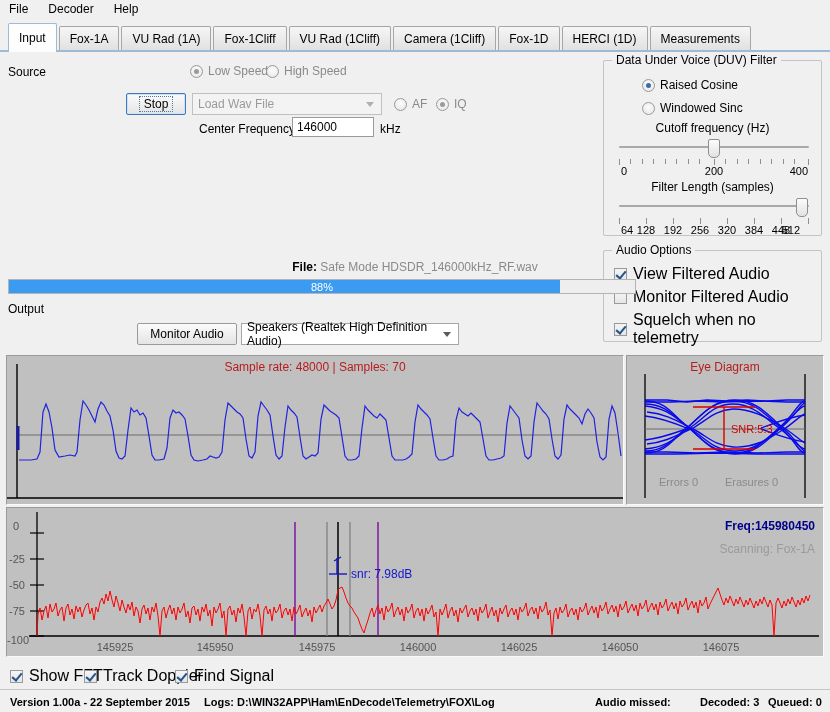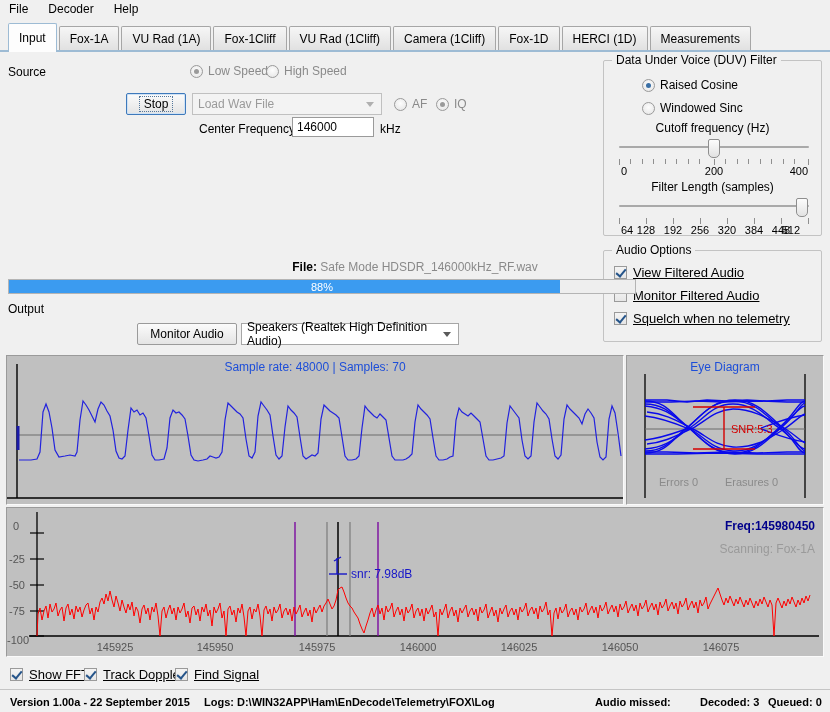--- a/index.html
+++ b/index.html
@@ -39,21 +39,21 @@
   .rdot{
     width:13px;height:13px;border-radius:50%;
     background:radial-gradient(circle at 50% 40%,#fdfdfd,#e3e3e3);
     border:1px solid #9a9a9a;box-sizing:border-box;position:relative;flex:none;
   }
   .rdot.on:after{content:"";position:absolute;left:3px;top:3px;width:5px;height:5px;border-radius:50%;background:#3a6fa5;}
   .rdot.ondim:after{content:"";position:absolute;left:3px;top:3px;width:5px;height:5px;border-radius:50%;background:#9a9a9a;}
   .radio.disabled{color:#8a8a8a;}
 
   
-  .check{display:flex;align-items:center;gap:6px;font-size:13px;text-decoration:underline;}
+  .check{display:flex;align-items:center;gap:6px;font-size:16px;}
   .cbox{
     width:13px;height:13px;box-sizing:border-box;flex:none;
     border:1px solid #9a9a9a;background:linear-gradient(to bottom,#f4f4f4,#e6e6e6);
     position:relative;
   }
   .cbox.on:after{
     content:"";position:absolute;left:3px;top:0px;width:4px;height:8px;
     border:solid #25548a;border-width:0 2px 2px 0;transform:rotate(40deg);
   }
 
@@ -94,21 +94,21 @@
   .sticks{position:absolute;left:0;right:0;top:20px;height:6px;}
   .sticks i{position:absolute;top:0;width:1px;height:5px;background:#8f8f8f;}
   .slabels{position:absolute;left:0;right:0;top:26px;font-size:11px;}
   .slabels span{position:absolute;transform:translateX(-50%);white-space:nowrap;}
 
   
   .progress{position:absolute;box-sizing:border-box;border:1px solid #b4b4b4;background:#eeeeee;overflow:hidden;}
   .progress .fill{position:absolute;left:0;top:0;bottom:0;background:#3b9bf0;}
   .progress .ptext{position:absolute;left:0;right:0;top:0;bottom:0;display:flex;align-items:center;justify-content:center;font-size:11px;color:#fff;}
   .panel-wrap{position:absolute;box-sizing:border-box;background:#c0c0c0;border-top:1px solid #9a9a9a;border-left:1px solid #9a9a9a;border-right:1px solid #fafafa;border-bottom:1px solid #fafafa;}
-  .ptitle{position:absolute;width:100%;text-align:center;font-size:12px;color:#1d4ed8;}
+  .ptitle{position:absolute;width:100%;text-align:center;font-size:12px;color:#b91c1c;}
 
   .bottombar{position:absolute;left:0;top:660px;width:830px;height:52px;background:#f0f0f0;}
   .bottombar .sep{position:absolute;left:0;right:0;top:29px;height:1px;background:#c5c5c5;}
   .version{position:absolute;font-size:11px;font-weight:bold;}
 
   svg{display:block;}
 </style>
 </head>
 <body>
 

